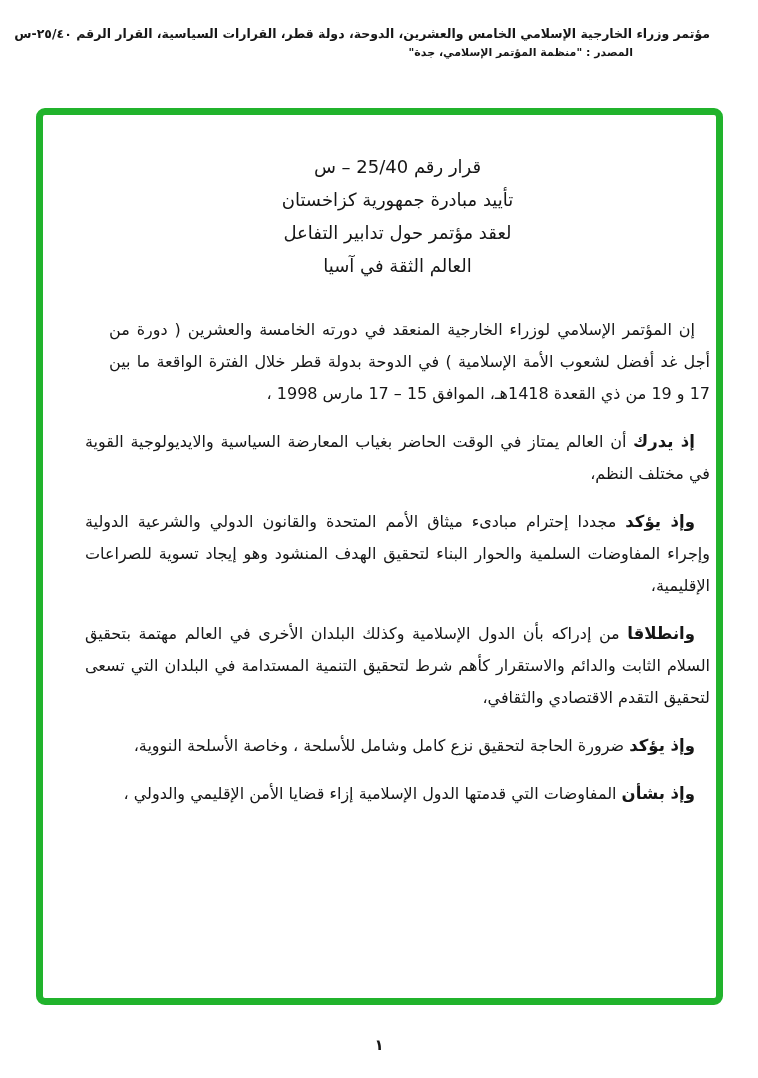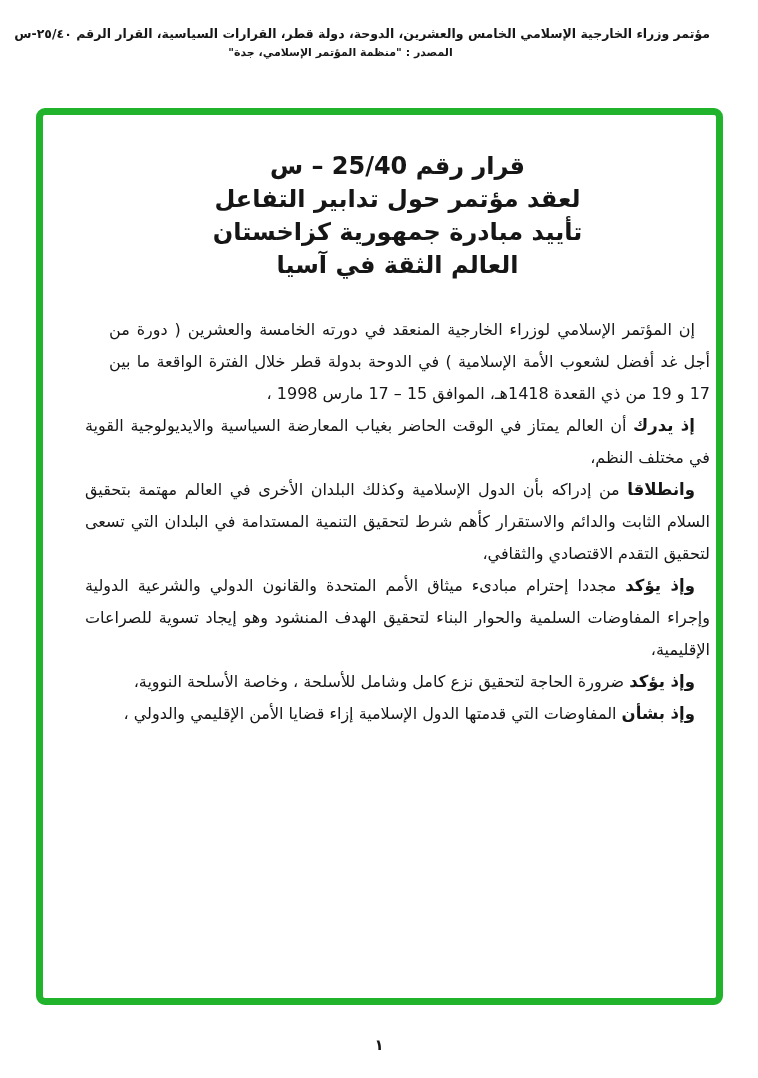--- a/index.html
+++ b/index.html
@@ -8,21 +8,21 @@
     width: 758px; height: 1078px;
     position: relative;
     font-family: "DejaVu Sans", sans-serif;
     color: #161616;
     overflow: hidden;
   }
   .page-header {
     position: absolute;
     top: 26px; left: 48px; right: 48px;
     direction: rtl;
-    text-align: center;
+    text-align: right;
   }
   .header-line1 {
     font-size: 12.5px;
     font-weight: bold;
     letter-spacing: 0px;
     white-space: nowrap;
   }
   .header-line2 {
     margin-top: 5px;
     margin-right: 77px;
@@ -39,30 +39,31 @@
     overflow: hidden;
   }
   .frame-content {
     position: absolute;
     top: 0; bottom: 0; left: 0; right: 0;
     padding: 35px 6px 20px 42px;
     direction: rtl;
   }
   .title-block { text-align: center; }
   .title-line {
-    font-size: 24px;
-    font-weight: bold;
+    font-size: 18px;
+    font-weight: normal;
     line-height: 33px;
   }
   .body-par {
     font-size: 16px;
     line-height: 32px;
     text-align: justify;
     text-align-last: right;
     text-indent: 15px;
+    margin-top: 16px;
   }
   .body-par.first { margin-top: 32px; margin-left: 24px; }
   .lead { font-weight: bold; font-size: 16.5px; }
   .page-number {
     position: absolute;
     top: 1036px; left: 0; right: 0;
     text-align: center;
     font-size: 15px;
     font-weight: bold;
   }
@@ -73,32 +74,32 @@
 <div class="page-header">
   <div class="header-line1">مؤتمر وزراء الخارجية الإسلامي الخامس والعشرين، الدوحة، دولة قطر، القرارات السياسية، القرار الرقم ٢٥/٤٠-س</div>
   <div class="header-line2">المصدر :  "منظمة المؤتمر الإسلامي، جدة"</div>
 </div>
 
 <div class="green-frame">
   <div class="frame-content">
 
     <div class="title-block">
       <div class="title-line">قرار رقم 25/40 – س</div>
+      <div class="title-line">تأييد مبادرة جمهورية كزاخستان</div>
       <div class="title-line">لعقد مؤتمر حول تدابير التفاعل</div>
-      <div class="title-line">تأييد مبادرة جمهورية كزاخستان</div>
       <div class="title-line">العالم الثقة في آسيا</div>
     </div>
 
     <p class="body-par first"><span class="lead"></span><span>إن المؤتمر الإسلامي لوزراء الخارجية المنعقد في دورته الخامسة والعشرين ( دورة من أجل غد أفضل لشعوب الأمة الإسلامية ) في الدوحة بدولة قطر خلال الفترة الواقعة ما بين 17 و 19 من ذي القعدة 1418هـ، الموافق 15 – 17 مارس 1998 ،</span></p>
 
     <p class="body-par"><span class="lead">إذ يدرك</span><span> أن العالم يمتاز في الوقت الحاضر بغياب المعارضة السياسية والايديولوجية القوية في مختلف النظم،</span></p>
 
+    <p class="body-par"><span class="lead">وإذ يؤكد</span><span> مجددا إحترام مبادىء ميثاق الأمم المتحدة والقانون الدولي والشرعية الدولية وإجراء المفاوضات السلمية والحوار البناء لتحقيق الهدف المنشود وهو إيجاد تسوية للصراعات الإقليمية،</span></p>
+
     <p class="body-par"><span class="lead">وانطلاقا</span><span> من إدراكه بأن الدول الإسلامية وكذلك البلدان الأخرى في العالم مهتمة بتحقيق السلام الثابت والدائم والاستقرار كأهم شرط لتحقيق التنمية المستدامة في البلدان التي تسعى لتحقيق التقدم الاقتصادي والثقافي،</span></p>
-
-    <p class="body-par"><span class="lead">وإذ يؤكد</span><span> مجددا إحترام مبادىء ميثاق الأمم المتحدة والقانون الدولي والشرعية الدولية وإجراء المفاوضات السلمية والحوار البناء لتحقيق الهدف المنشود وهو إيجاد تسوية للصراعات الإقليمية،</span></p>
 
 
     <p class="body-par"><span class="lead">وإذ يؤكد</span><span> ضرورة الحاجة لتحقيق نزع كامل وشامل للأسلحة ، وخاصة الأسلحة النووية،</span></p>
 
     <p class="body-par"><span class="lead">وإذ بشأن</span><span> المفاوضات التي قدمتها الدول الإسلامية إزاء قضايا الأمن الإقليمي والدولي ،</span></p>
 
   </div>
 </div>
 
 <div class="page-number">١</div>

